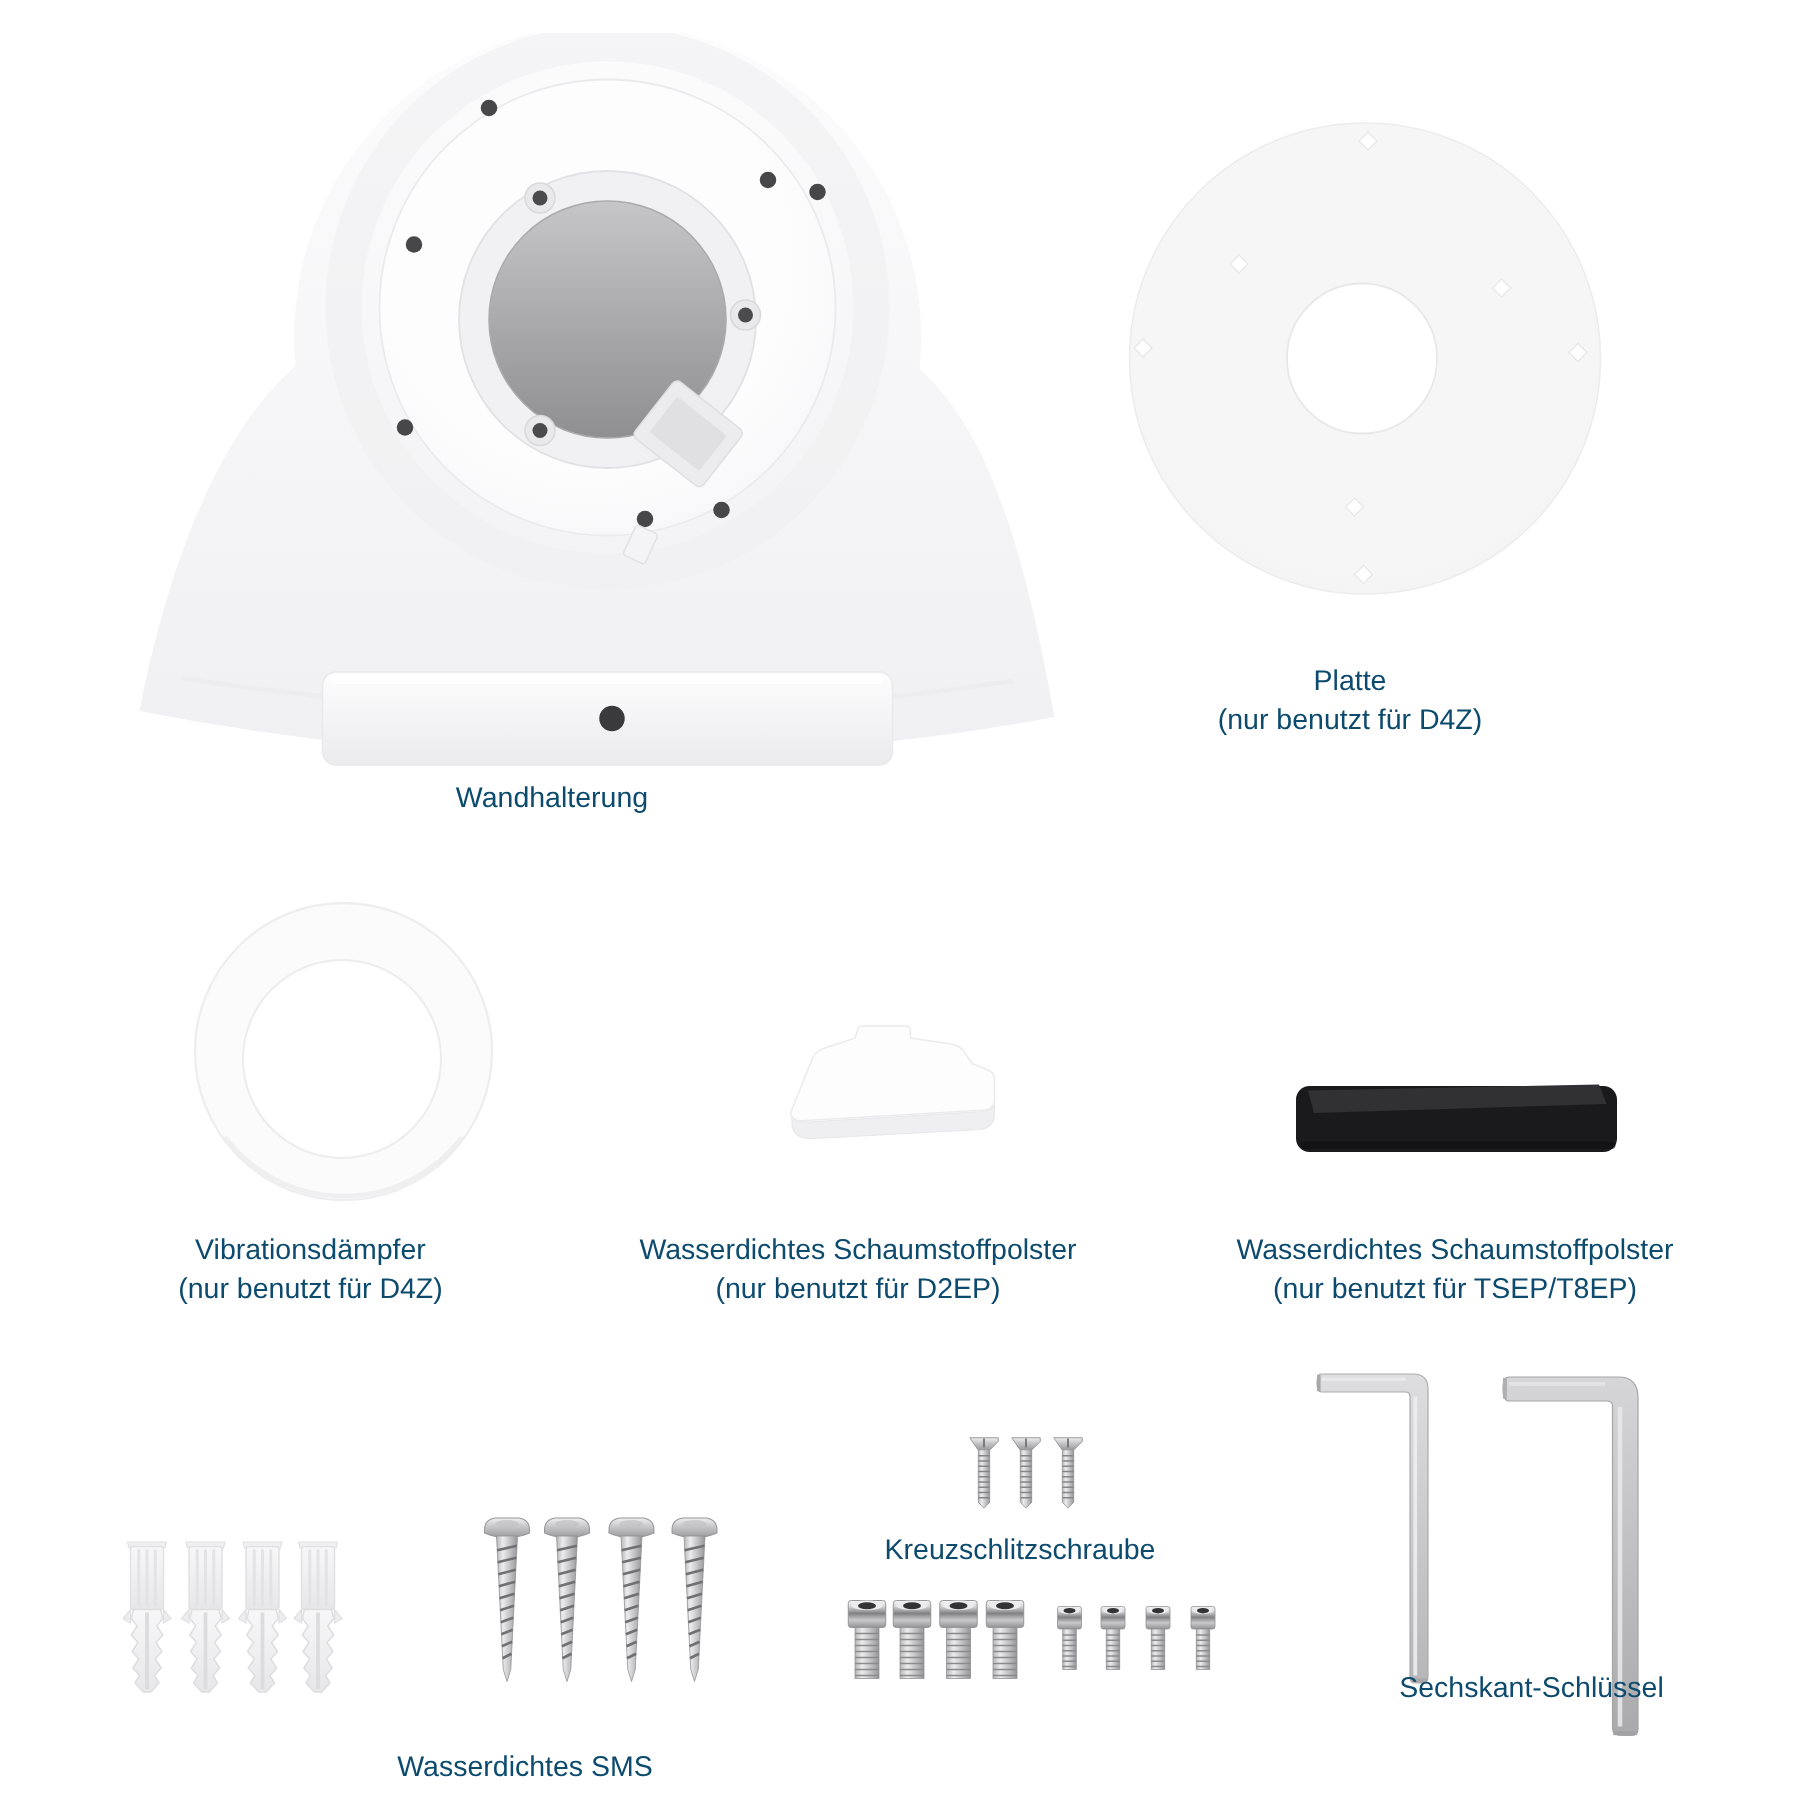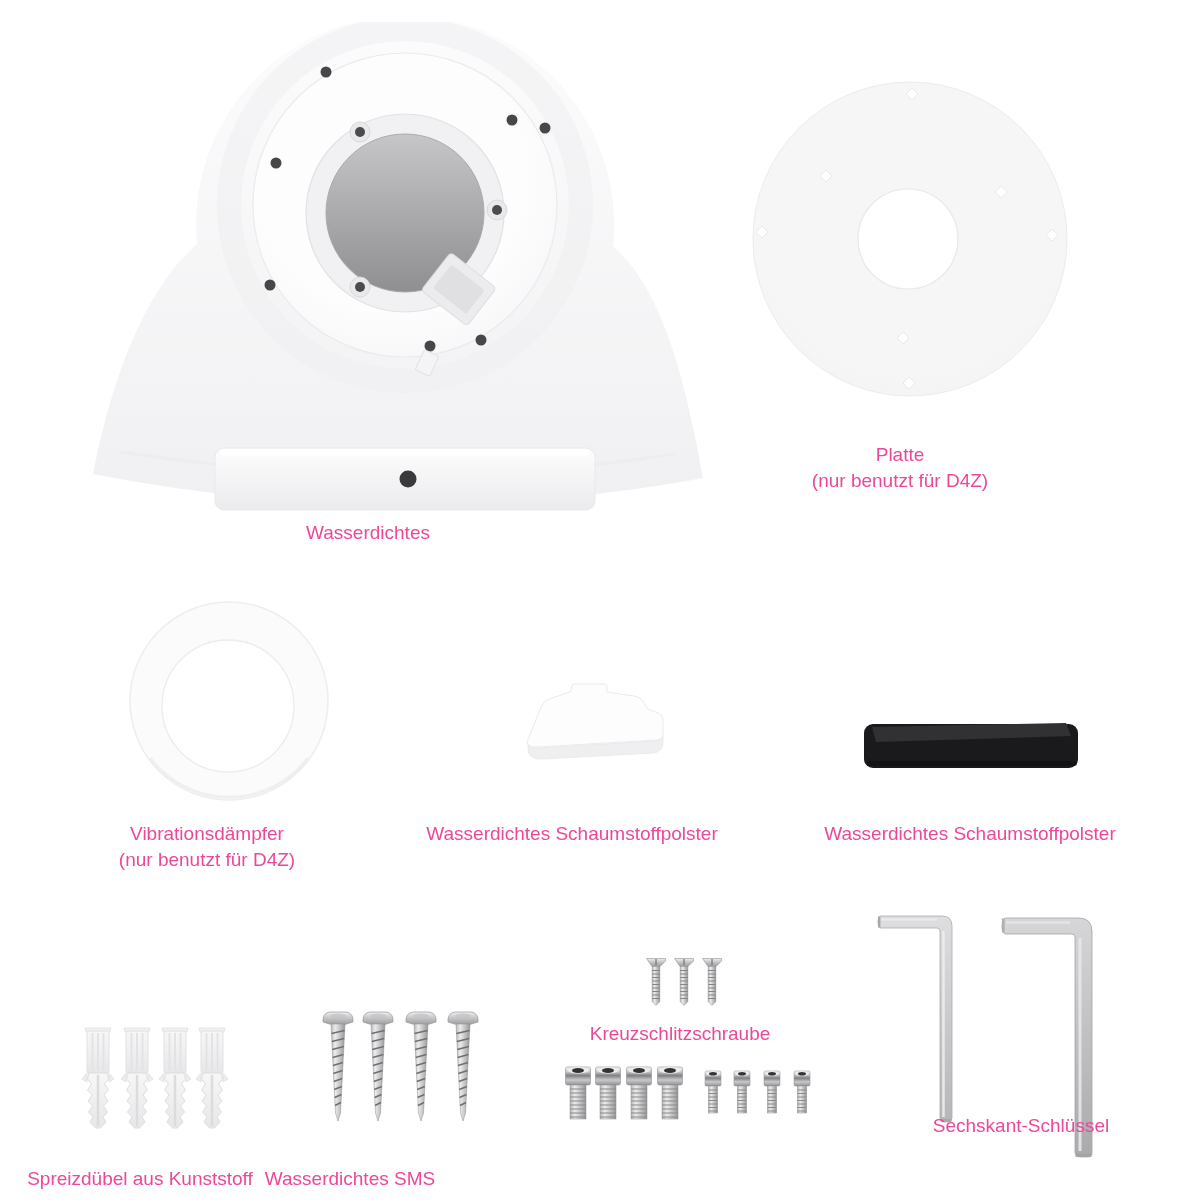--- a/index.html
+++ b/index.html
@@ -1,21 +1,21 @@
 <!DOCTYPE html>
 <html><head>
 <meta charset="utf-8">
 <style>
   html,body{margin:0;padding:0;background:#ffffff;}
   body{width:1200px;height:1200px;position:relative;overflow:hidden;
        font-family:"Liberation Sans","DejaVu Sans",sans-serif;}
   .stage{position:absolute;inset:0;width:1200px;height:1200px;}
   .fig{position:absolute;}
   .caption{position:absolute;transform:translateX(-50%);text-align:center;
-           color:#ec4899;font-size:19px;line-height:26px;white-space:nowrap;}
+           color:#0c4a6e;font-size:19px;line-height:26px;white-space:nowrap;}
   .caption .line{display:block;}
   .defs-holder{position:absolute;width:0;height:0;overflow:hidden;}
 </style>
 </head>
 <body>
 
 <div class="stage">
 
   <svg class="defs-holder" aria-hidden="true">
     <defs>
@@ -224,44 +224,43 @@
     <rect x="13" y="11.5" width="2.4" height="11" fill="#a8a8aa"></rect>
     <rect x="75.5" y="214" width="11" height="2.6" fill="#a8a8aa"></rect>
     <path d="M141 13 H214 Q227 13 227 27 V248 Q227 252 222 252 H216 Q210 252 210 247 V32 Q210 29 206 29 H141 Q137 29 137 21 Q137 13 141 13 Z" fill="url(#gKey2)" stroke="#a5a5a7" stroke-width="0.8"></path>
     <path d="M215 33 V246" stroke="#e8e8ea" stroke-width="3" opacity="0.9"></path>
     <path d="M141 17.5 H205" stroke="#e8e8ea" stroke-width="2.5" opacity="0.8"></path>
     <rect x="137" y="13.5" width="2.6" height="14" fill="#aeb0b2"></rect>
     <rect x="210.5" y="249" width="16" height="2.8" fill="#a3a3a5"></rect>
   </svg>
 
   <div class="caption" style="left:368px;top:520px">
-    <span class="line">Wasserdichtes</span>
+    <span class="line">Wandhalterung</span>
   </div>
 
   <div class="caption" style="left:900px;top:442px">
     <span class="line">Platte</span>
     <span class="line">(nur benutzt für D4Z)</span>
   </div>
 
   <div class="caption" style="left:207px;top:821px">
     <span class="line">Vibrationsdämpfer</span>
     <span class="line">(nur benutzt für D4Z)</span>
   </div>
 
   <div class="caption" style="left:572px;top:821px">
     <span class="line">Wasserdichtes Schaumstoffpolster</span>
+    <span class="line">(nur benutzt für D2EP)</span>
   </div>
 
   <div class="caption" style="left:970px;top:821px">
     <span class="line">Wasserdichtes Schaumstoffpolster</span>
-  </div>
-
-  <div class="caption" style="left:140px;top:1166px">
-    <span class="line">Spreizdübel aus Kunststoff</span>
-  </div>
+    <span class="line">(nur benutzt für TSEP/T8EP)</span>
+  </div>
+
 
   <div class="caption" style="left:350px;top:1166px">
     <span class="line">Wasserdichtes SMS</span>
   </div>
 
   <div class="caption" style="left:680px;top:1021px">
     <span class="line">Kreuzschlitzschraube</span>
   </div>
 
 

